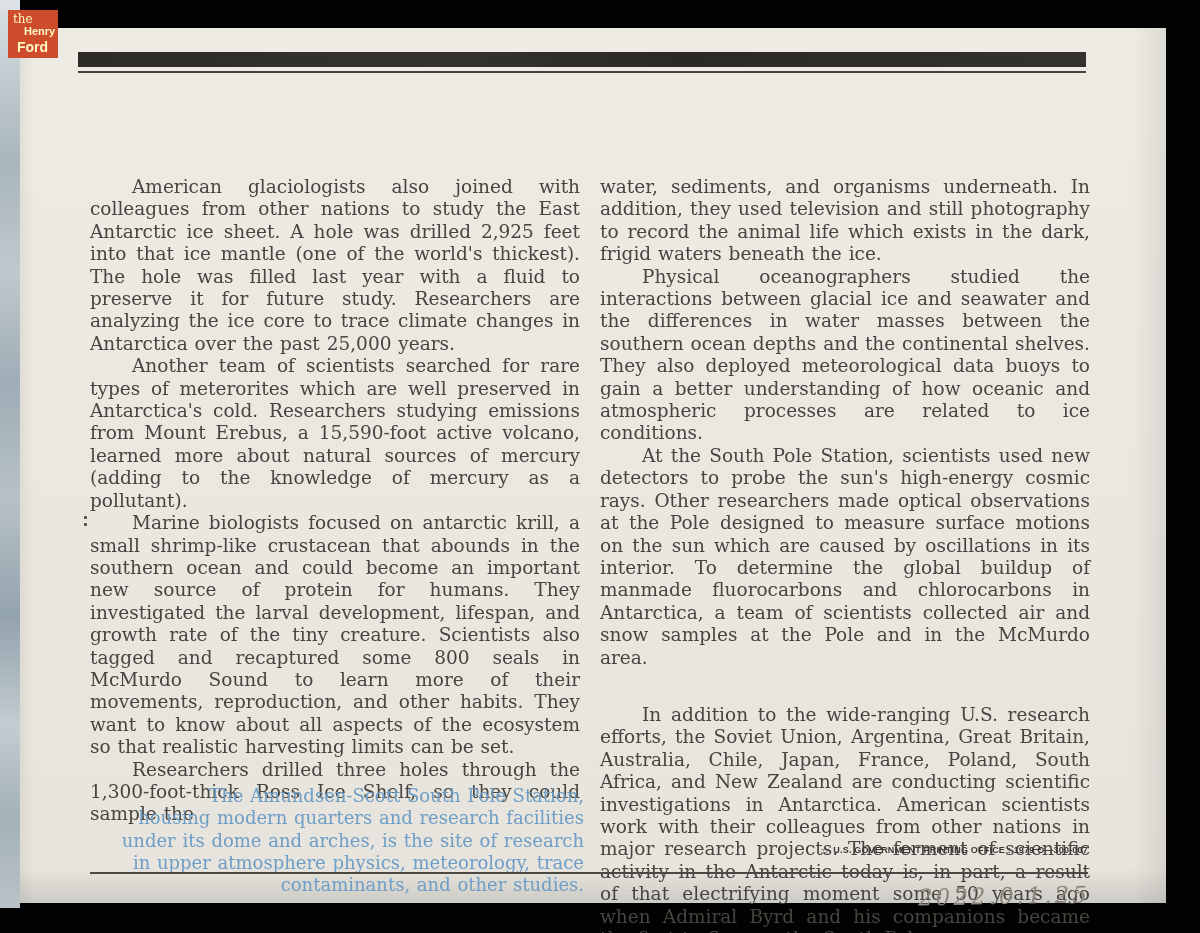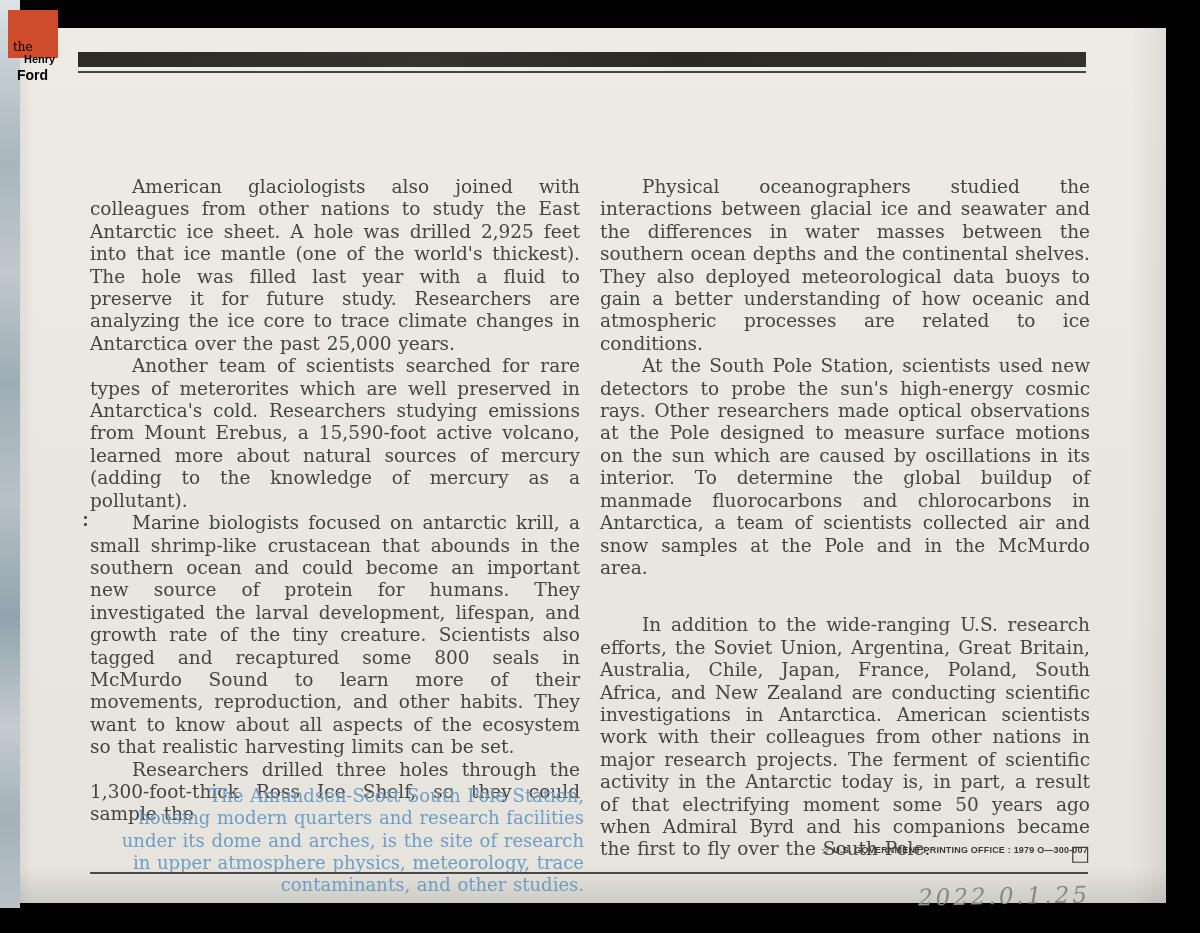--- a/index.html
+++ b/index.html
@@ -46,21 +46,21 @@
              font-family:"DejaVu Serif",serif;font-style:italic;font-size:23px;
              letter-spacing:3px;transform:rotate(-1deg);white-space:nowrap;}
 
   .ink-artifact{position:absolute;left:64px;top:488px;width:3px;height:10px;
     background:
       radial-gradient(circle at 50% 15%, #55534c 0 1.4px, transparent 1.5px),
       radial-gradient(circle at 50% 85%, #55534c 0 1.4px, transparent 1.5px);}
 
   
   .logo{position:absolute;left:8px;top:10px;width:50px;height:48px;background:#ce4b2c;}
-  .logo span{position:absolute;color:#000000;margin-top:28px;}
+  .logo span{position:absolute;color:#fef9c3;}
   .logo-the{left:5px;top:2px;font-family:"DejaVu Serif",serif;font-size:12px;}
   .logo-henry{left:16px;top:15px;font-family:"Liberation Sans",sans-serif;font-weight:bold;font-size:11px;}
   .logo-ford{left:9px;top:29px;font-family:"Liberation Sans",sans-serif;font-weight:bold;font-size:14px;}
 </style>
 </head>
 <body>
 
 <div class="canvas">
 
   <div class="photo-strip"></div>
@@ -71,20 +71,21 @@
     <div class="top-line"></div>
 
     <div class="col col-left">
       <p class="indent">American glaciologists also joined with colleagues from other nations to study the East Antarctic ice sheet. A hole was drilled 2,925 feet into that ice mantle (one of the world's thickest). The hole was filled last year with a fluid to preserve it for future study. Researchers are analyzing the ice core to trace climate changes in Antarctica over the past 25,000 years.</p>
       <p class="indent">Another team of scientists searched for rare types of meterorites which are well preserved in Antarctica's cold. Researchers studying emissions from Mount Erebus, a 15,590-foot active volcano, learned more about natural sources of mercury (adding to the knowledge of mercury as a pollutant).</p>
       <p class="indent">Marine biologists focused on antarctic krill, a small shrimp-like crustacean that abounds in the southern ocean and could become an important new source of protein for humans. They investigated the larval development, lifespan, and growth rate of the tiny creature. Scientists also tagged and recaptured some 800 seals in McMurdo Sound to learn more of their movements, reproduction, and other habits. They want to know about all aspects of the ecosystem so that realistic harvesting limits can be set.</p>
       <p class="indent">Researchers drilled three holes through the 1,300-foot-thick Ross Ice Shelf, so they could sample the</p>
     </div>
 
     <div class="col col-right">
+      <p>water, sediments, and organisms underneath. In addition, they used television and still photography to record the animal life which exists in the dark, frigid waters beneath the ice.</p>
       <p class="indent">Physical oceanographers studied the interactions between glacial ice and seawater and the differences in water masses between the southern ocean depths and the continental shelves. They also deployed meteorological data buoys to gain a better understanding of how oceanic and atmospheric processes are related to ice conditions.</p>
       <p class="indent">At the South Pole Station, scientists used new detectors to probe the sun's high-energy cosmic rays. Other researchers made optical observations at the Pole designed to measure surface motions on the sun which are caused by oscillations in its interior. To determine the global buildup of manmade fluorocarbons and chlorocarbons in Antarctica, a team of scientists collected air and snow samples at the Pole and in the McMurdo area.</p>
       <p class="indent last"><span>In addition to the wide-ranging U.S. research efforts, the Soviet Union, Argentina, Great Britain, Australia, Chile, Japan, France, Poland, South Africa, and New Zealand are conducting scientific investigations in Antarctica. American scientists work with their colleagues from other nations in major research projects. The ferment of scientific activity in the Antarctic today is, in part, a result of that electrifying moment some 50 years ago when Admiral Byrd and his companions became the first to fly over the South Pole.</span><span class="end-mark">□</span></p>
     </div>
 
     <div class="caption">The Amundsen-Scott South Pole Station, housing modern quarters and research facilities under its dome and arches, is the site of research in upper atmosphere physics, meteorology, trace contaminants, and other studies.</div>
 
     <div class="bottom-rule"></div>
 
     <div class="gpo-line"><span class="star">☆</span><span>U.S. GOVERNMENT PRINTING OFFICE : 1979   O—300-007</span></div>

